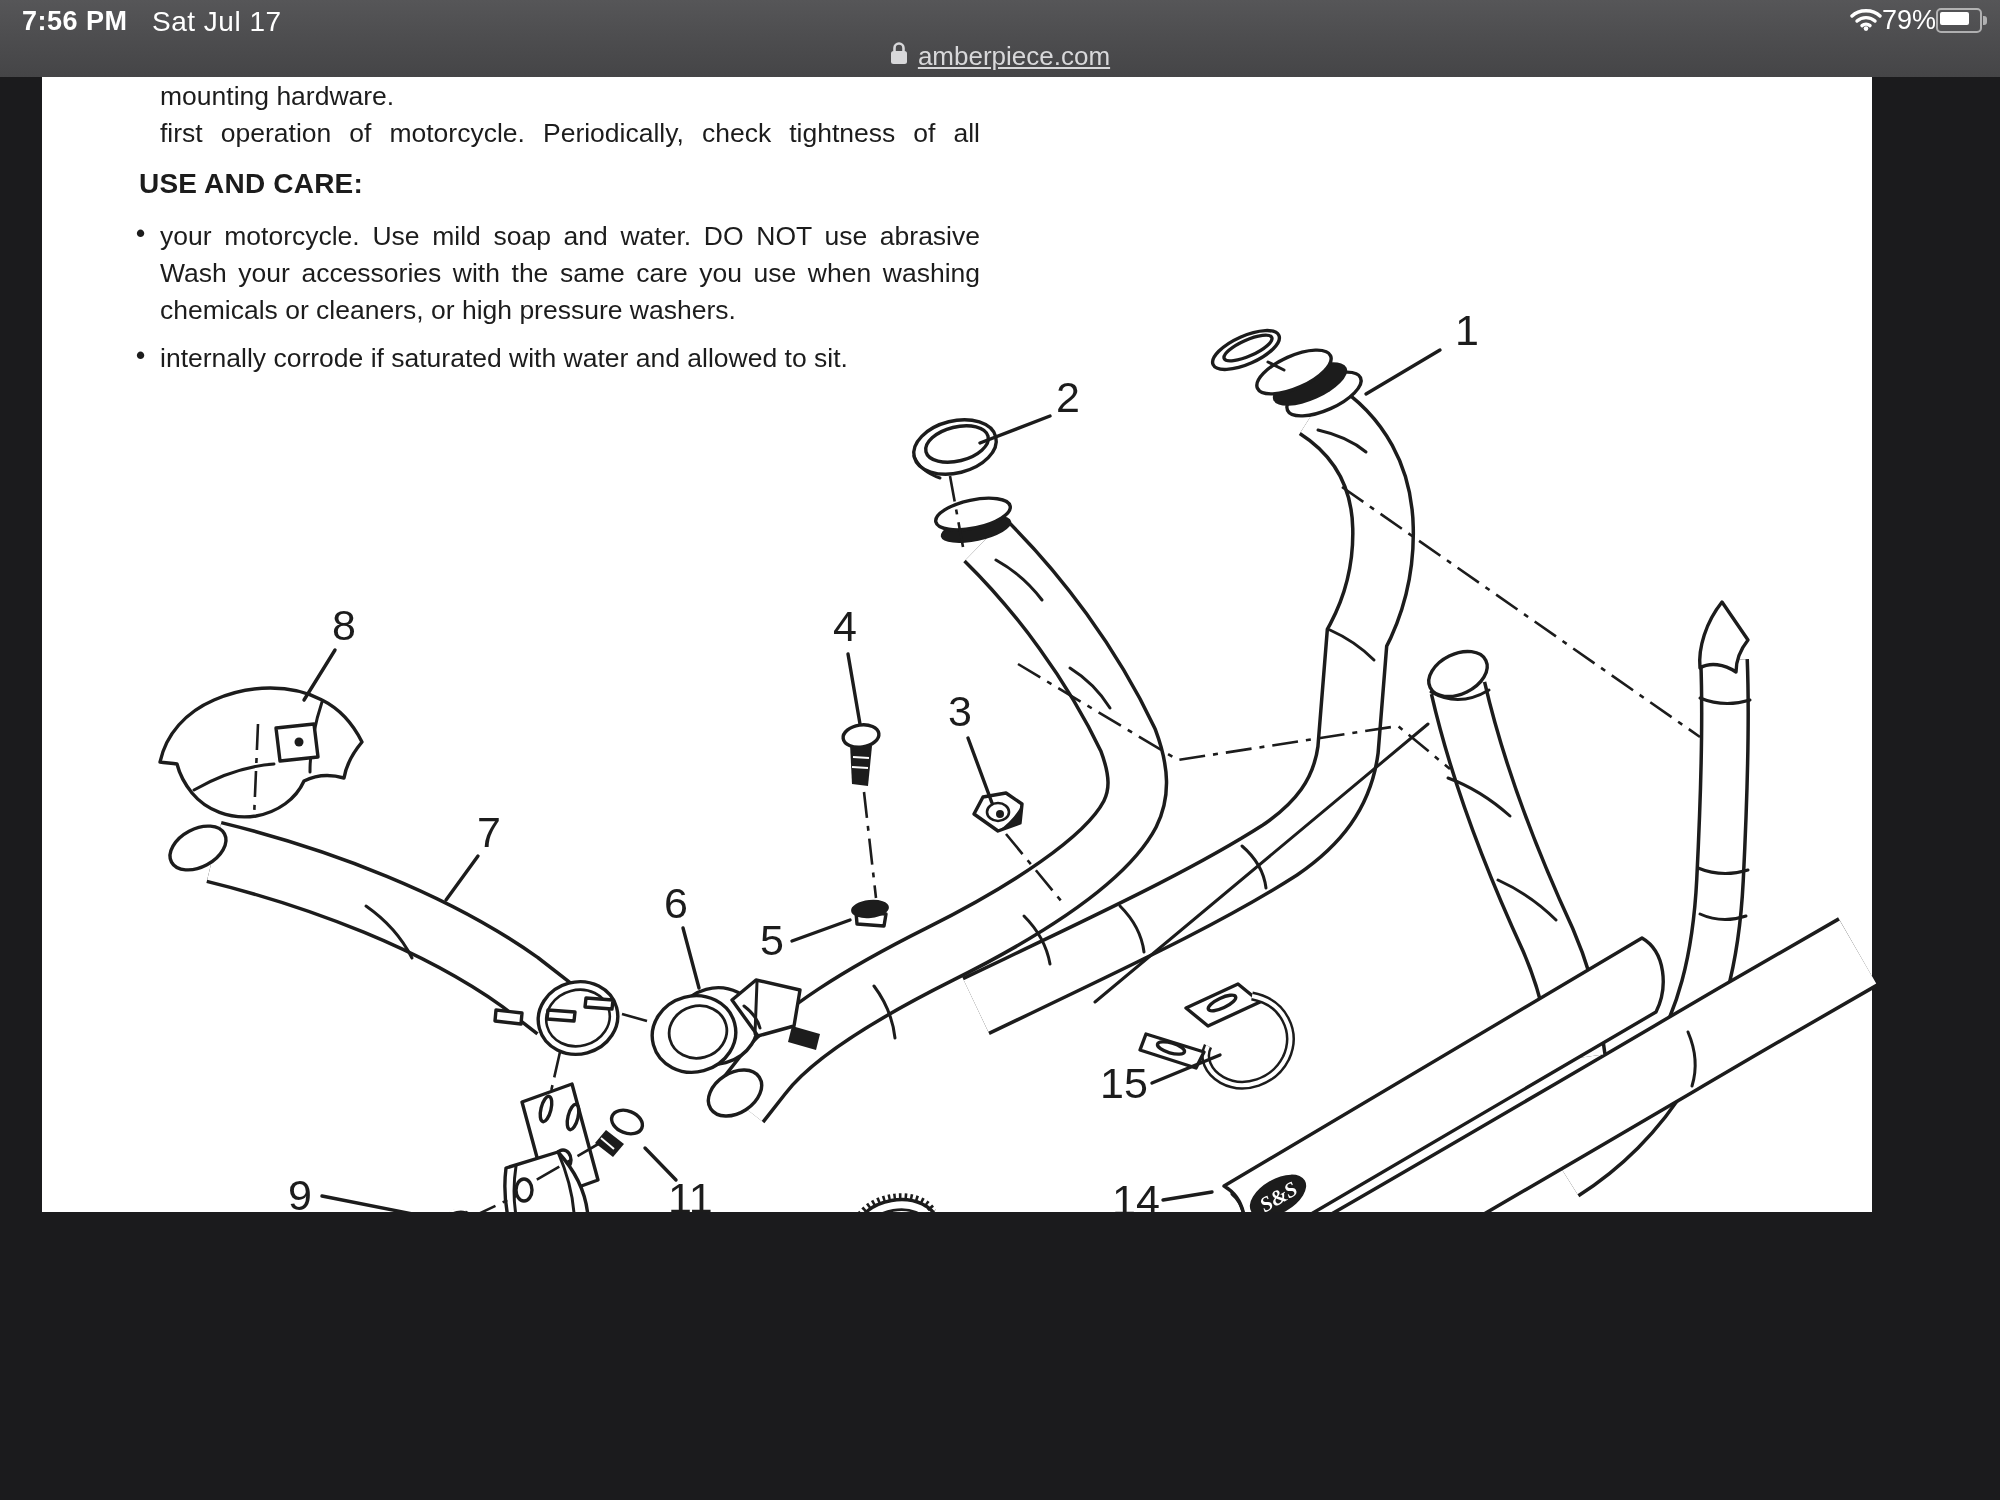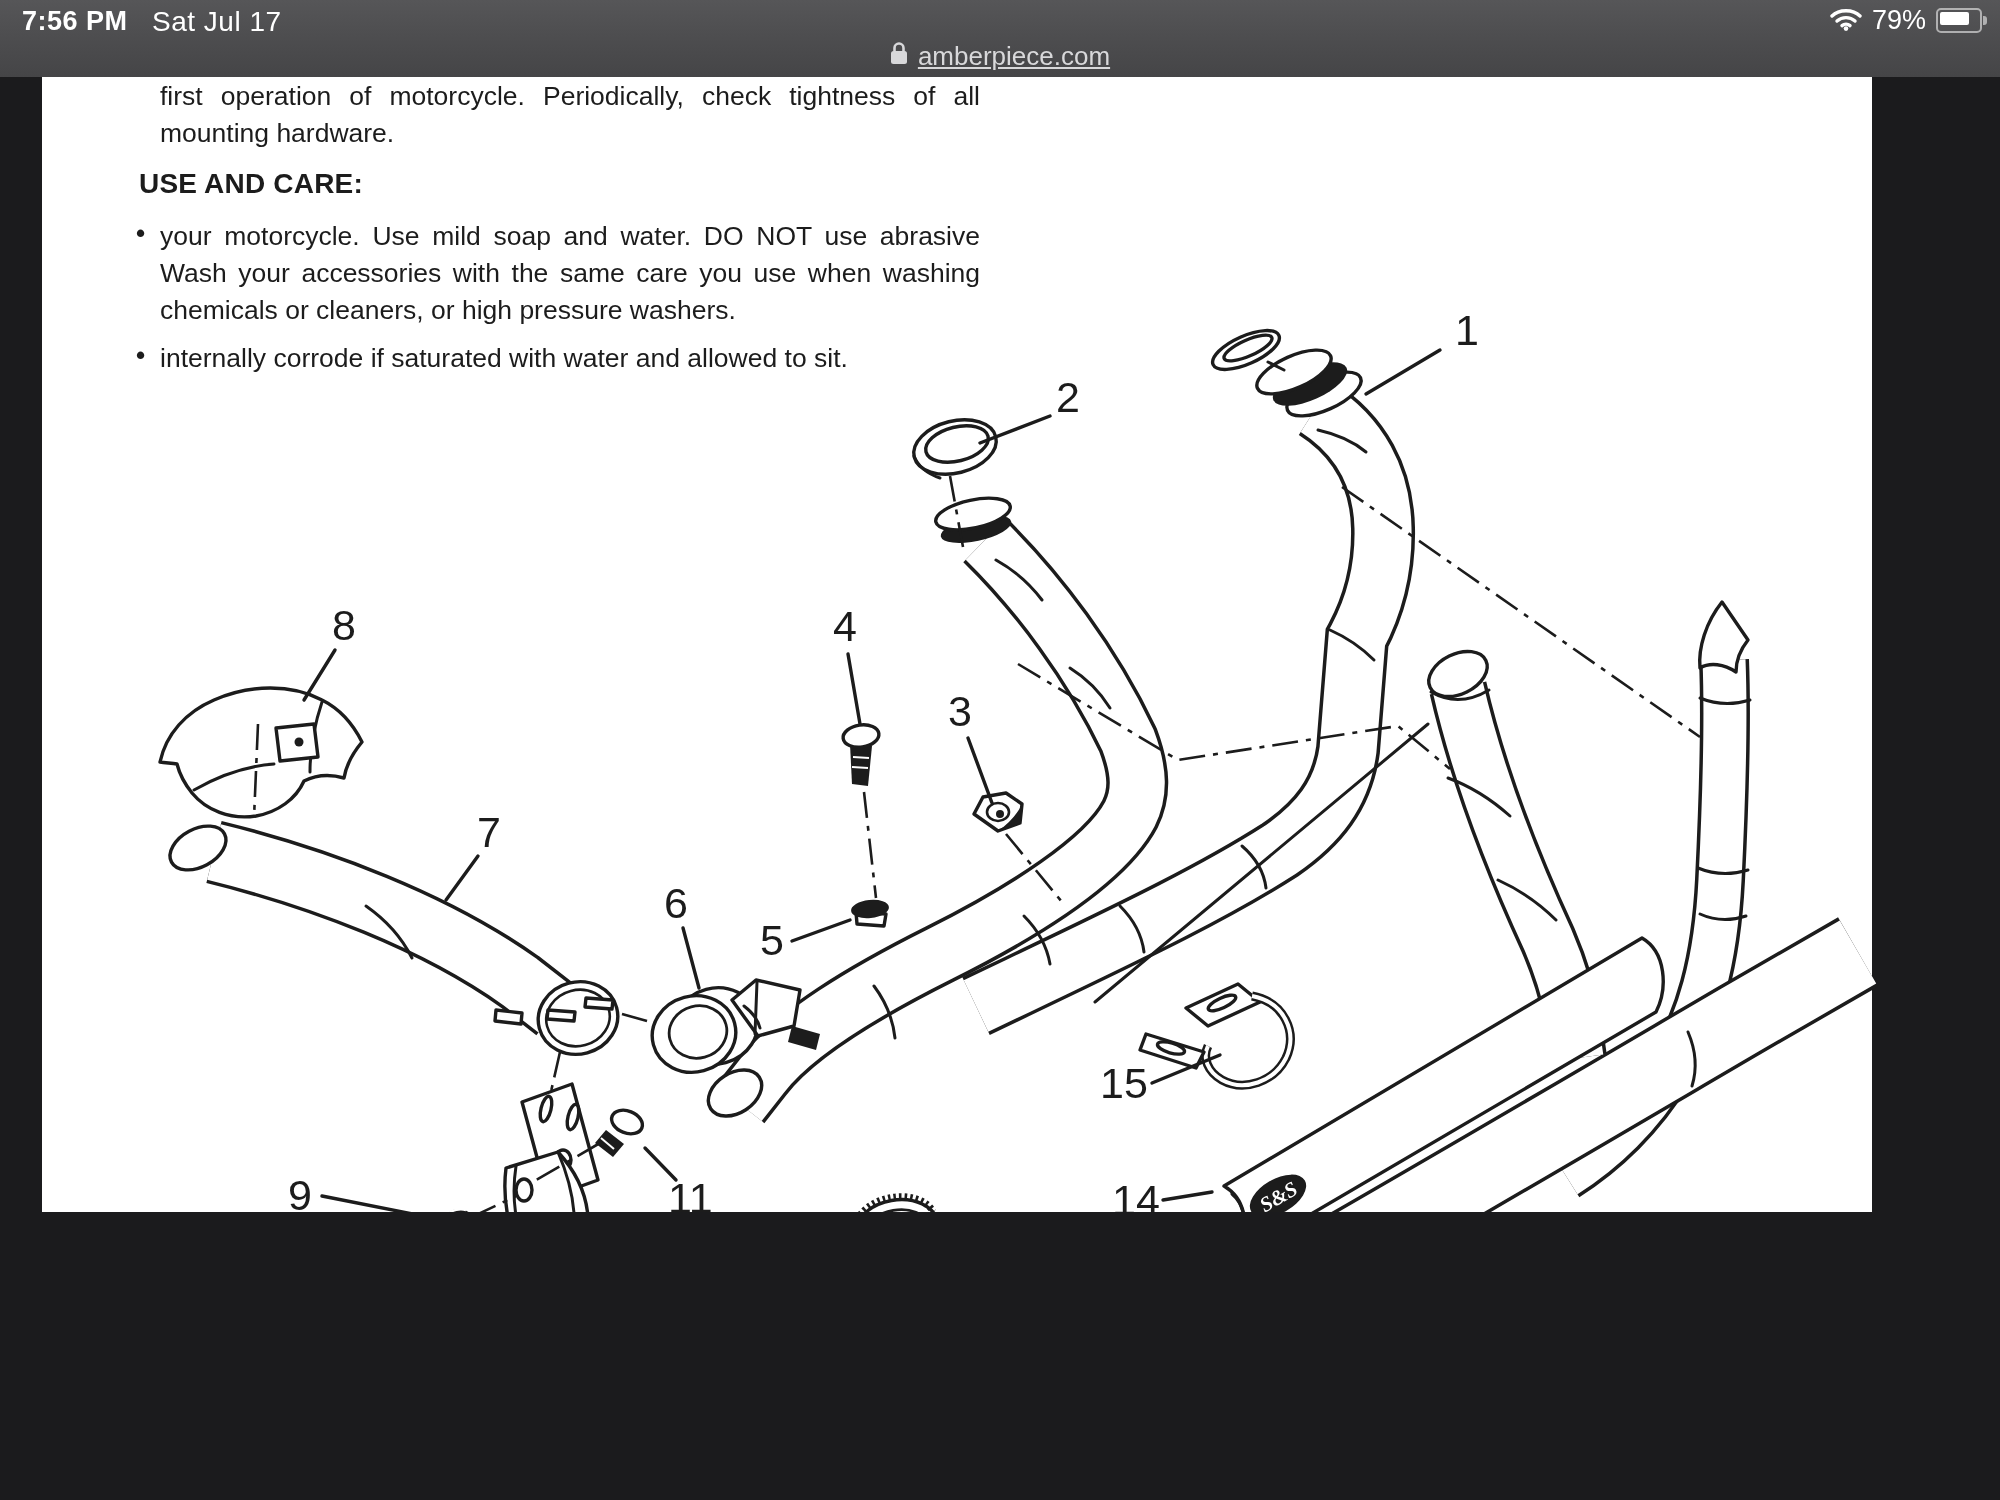--- a/index.html
+++ b/index.html
@@ -4,21 +4,21 @@
 <style>
   html,body{margin:0;padding:0;background:#1b1b1d;}
   .screen{position:relative;width:2000px;height:1212px;overflow:hidden;
           font-family:"Liberation Sans",sans-serif;background:#1b1b1d;}
   
   .chrome{position:absolute;left:0;top:0;width:2000px;height:77px;
           background:linear-gradient(180deg,#565658 0%,#4c4c4e 55%,#454547 100%);}
   .statusrow{position:absolute;left:0;top:0;width:2000px;height:38px;color:#fff;}
   .sb-time{position:absolute;left:22px;top:6px;font-size:27px;font-weight:700;letter-spacing:.5px;}
   .sb-date{position:absolute;left:152px;top:6px;font-size:28px;font-weight:400;letter-spacing:.5px;}
-  .sb-right{position:absolute;right:18px;top:5px;display:flex;align-items:center;gap:10px;}
+  .sb-right{position:absolute;right:18px;top:5px;display:flex;align-items:center;gap:0;}
   .sb-batt-pct{font-size:27px;color:#fff;}
   .batt{position:relative;width:42px;height:21px;border:2px solid rgba(255,255,255,.55);
         border-radius:5px;}
   .batt-fill{position:absolute;left:2px;top:2px;height:13px;border-radius:2px;background:#fff;}
   .batt-nub{position:absolute;right:-7px;top:6px;width:4px;height:9px;
             background:rgba(255,255,255,.55);border-radius:0 3px 3px 0;}
   .urlrow{position:absolute;left:0;top:36px;width:2000px;height:40px;display:flex;
           align-items:center;justify-content:center;gap:10px;color:#d8d8da;font-size:26px;text-decoration:underline;}
   
   .page{position:absolute;left:42px;top:77px;width:1830px;height:1385px;background:#ffffff;}
@@ -78,22 +78,22 @@
         </svg>
       </span>
       <span>amberpiece.com</span>
     </div>
   </div>
 
   <div class="page"></div>
   <div class="page-shadow"></div>
 
   <div class="doc doc-intro">
+    <div class="tline">mounting hardware.</div>
     <div class="tline just">first operation of motorcycle. Periodically, check tightness of all</div>
-    <div class="tline">mounting hardware.</div>
   </div>
   <div class="doc doc-head">USE AND CARE:</div>
 
   <div class="doc bullet-wrap b1">
     <span class="bdot">•</span>
     <div class="tline just">your motorcycle. Use mild soap and water. DO NOT use abrasive</div>
     <div class="tline just">Wash your accessories with the same care you use when washing</div>
     <div class="tline">chemicals or cleaners, or high pressure washers.</div>
   </div>
 

